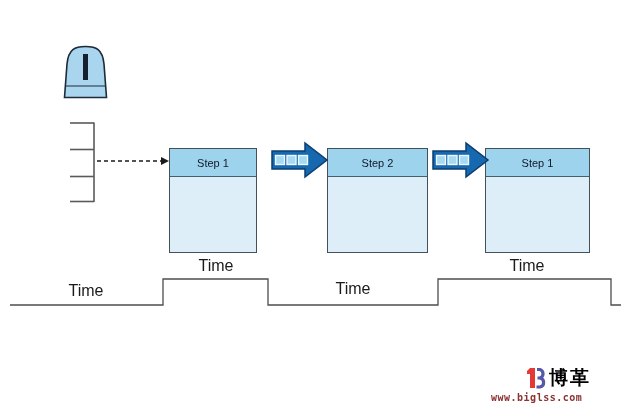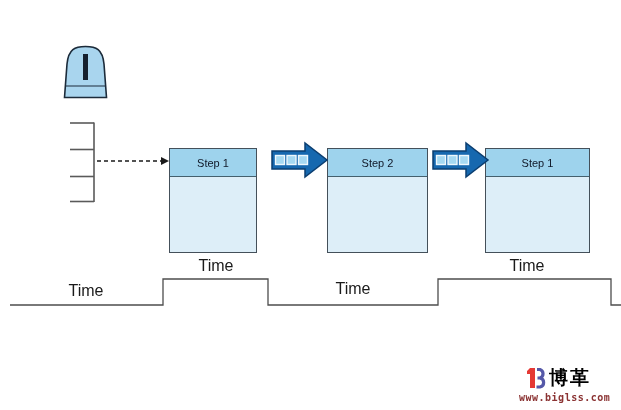--- a/index.html
+++ b/index.html
@@ -37,21 +37,21 @@
     white-space:nowrap;
   }
 
   
   .logo-brand{
     position:absolute;left:549px;top:365px;
     font-size:19px;font-weight:bold;color:#000000;
     letter-spacing:2px;line-height:26px;
   }
   .logo-url{
-    position:absolute;left:519px;top:392px;
+    position:absolute;left:491px;top:392px;
     font-family:"DejaVu Sans Mono", monospace;
     font-size:10px;font-weight:bold;color:#8b3333;
     letter-spacing:0.5px;line-height:12px;
   }
 </style>
 </head>
 <body>
 
 <div class="canvas">
 

